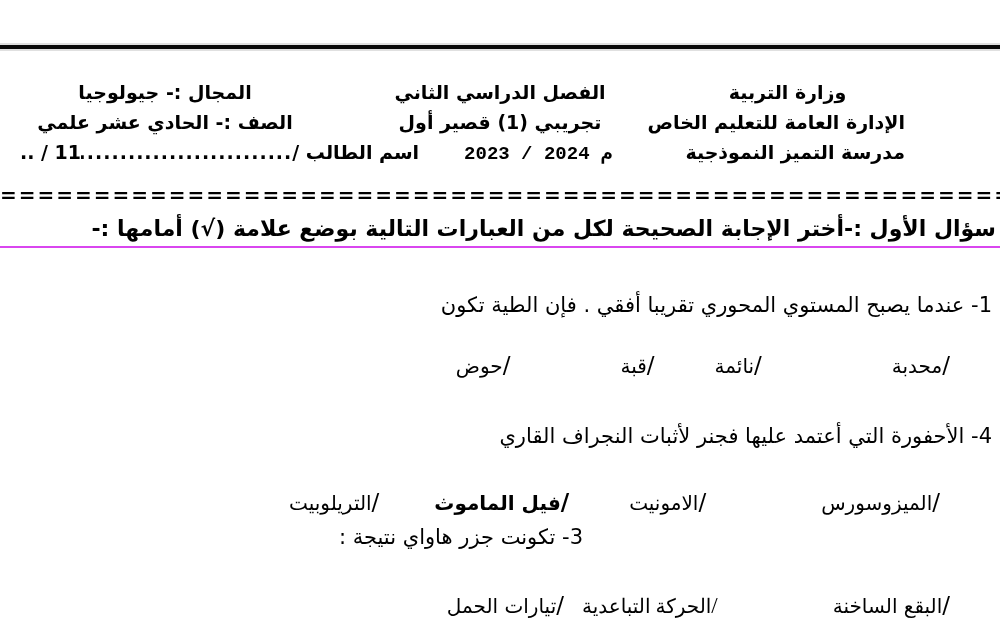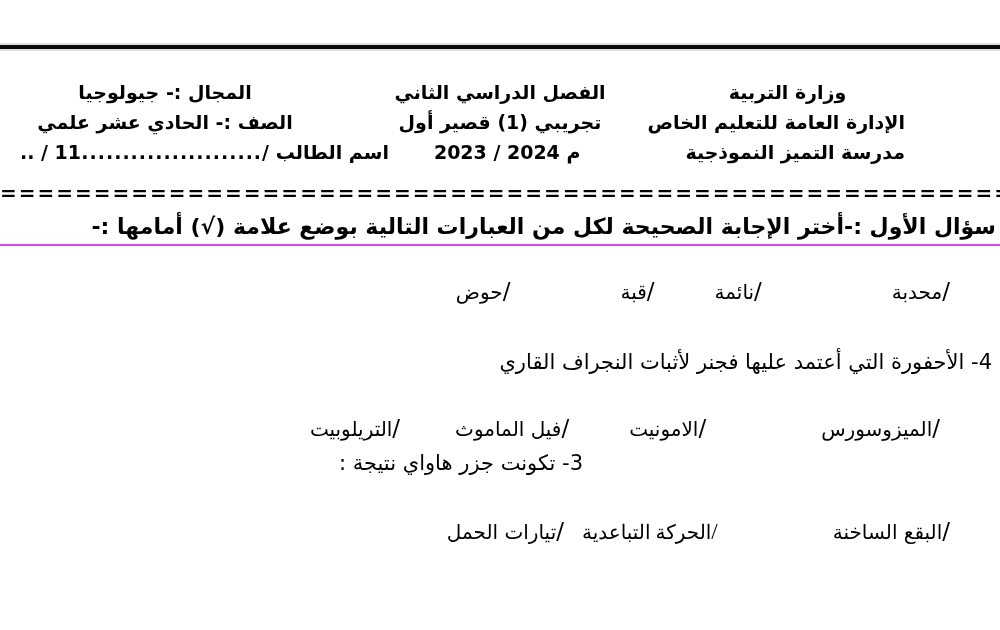--- a/index.html
+++ b/index.html
@@ -19,21 +19,21 @@
     display:grid;grid-template-columns:33% 34% 33%;
     line-height:30px;
   }
   .c-right{text-align:center;padding-right:95px;white-space:nowrap;}
   .c-mid{text-align:center;white-space:nowrap;}
   .c-left{text-align:center;white-space:nowrap;}
   .hdr-row3{
     display:flex;direction:rtl;align-items:baseline;line-height:30px;white-space:nowrap;
   }
   .hdr-school{margin-right:95px;}
-  .hdr-year{margin-right:105px;}
+  .hdr-year{margin-right:73px;font-family:Liberation Mono, monospace;}
   .ltr{direction:ltr;unicode-bidi:isolate;}
   .hdr-name{margin-right:45px;}
   .hdr-dots{flex:1;overflow:hidden;letter-spacing:1px;font-weight:bold;}
   .hdr-class{padding-left:20px;text-align:center;}
   .separator{
     margin-top:14px;width:1000px;overflow:hidden;white-space:nowrap;
     font-weight:bold;font-size:20px;line-height:24px;letter-spacing:2px;
   }
   main{direction:rtl;}
   .title{
@@ -54,21 +54,21 @@
   }
   .opt{white-space:nowrap;direction:rtl;unicode-bidi:isolate;}
   .slash{font-size:23px;}
   .opts-1{margin-top:30px;padding-right:50px;}
   .opts-1 .opt:nth-child(1){margin-left:130px;}
   .opts-1 .opt:nth-child(2){margin-left:60px;}
   .opts-1 .opt:nth-child(3){margin-left:110px;}
   .opts-2{margin-top:36px;padding-right:60px;}
   .opts-2 .opt:nth-child(1){margin-left:115px;}
   .opts-2 .opt:nth-child(2){margin-left:60px;}
-  .opts-2 .opt:nth-child(3){margin-left:55px;}
+  .opts-2 .opt:nth-child(3){margin-left:55px;font-weight:bold;}
   .opts-3{margin-top:38px;padding-right:50px;}
   .opts-3 .opt:nth-child(1){margin-left:115px;}
   .opts-3 .opt:nth-child(2){margin-left:18px;font-family:Liberation Serif, serif;}
   .opts-3 .opt:nth-child(3){margin-left:25px;}
 </style>
 </head>
 <body>
 
 <div class="top-rule"></div>
 
@@ -88,20 +88,21 @@
     <span class="hdr-dots">............................................................</span>
     <span class="hdr-class">11 / ..</span>
   </div>
 </header>
 
 <div class="separator">====================================================================================================</div>
 
 <main>
   <h1 class="title">سؤال الأول :-أختر الإجابة الصحيحة لكل من العبارات التالية بوضع علامة (√) أمامها :-</h1>
 
+  <div class="q q1">1- عندما يصبح المستوي المحوري تقريبا أفقي . فإن الطية تكون</div>
   <div class="opts opts-1">
     <span class="opt"><span class="slash">/</span><span>محدبة</span></span>
     <span class="opt"><span class="slash">/</span><span>نائمة</span></span>
     <span class="opt"><span class="slash">/</span><span>قبة</span></span>
     <span class="opt"><span class="slash">/</span><span>حوض</span></span>
   </div>
 
   <div class="q q2">4- الأحفورة التي أعتمد عليها فجنر لأثبات النجراف القاري</div>
   <div class="opts opts-2">
     <span class="opt"><span class="slash">/</span><span>الميزوسورس</span></span>

